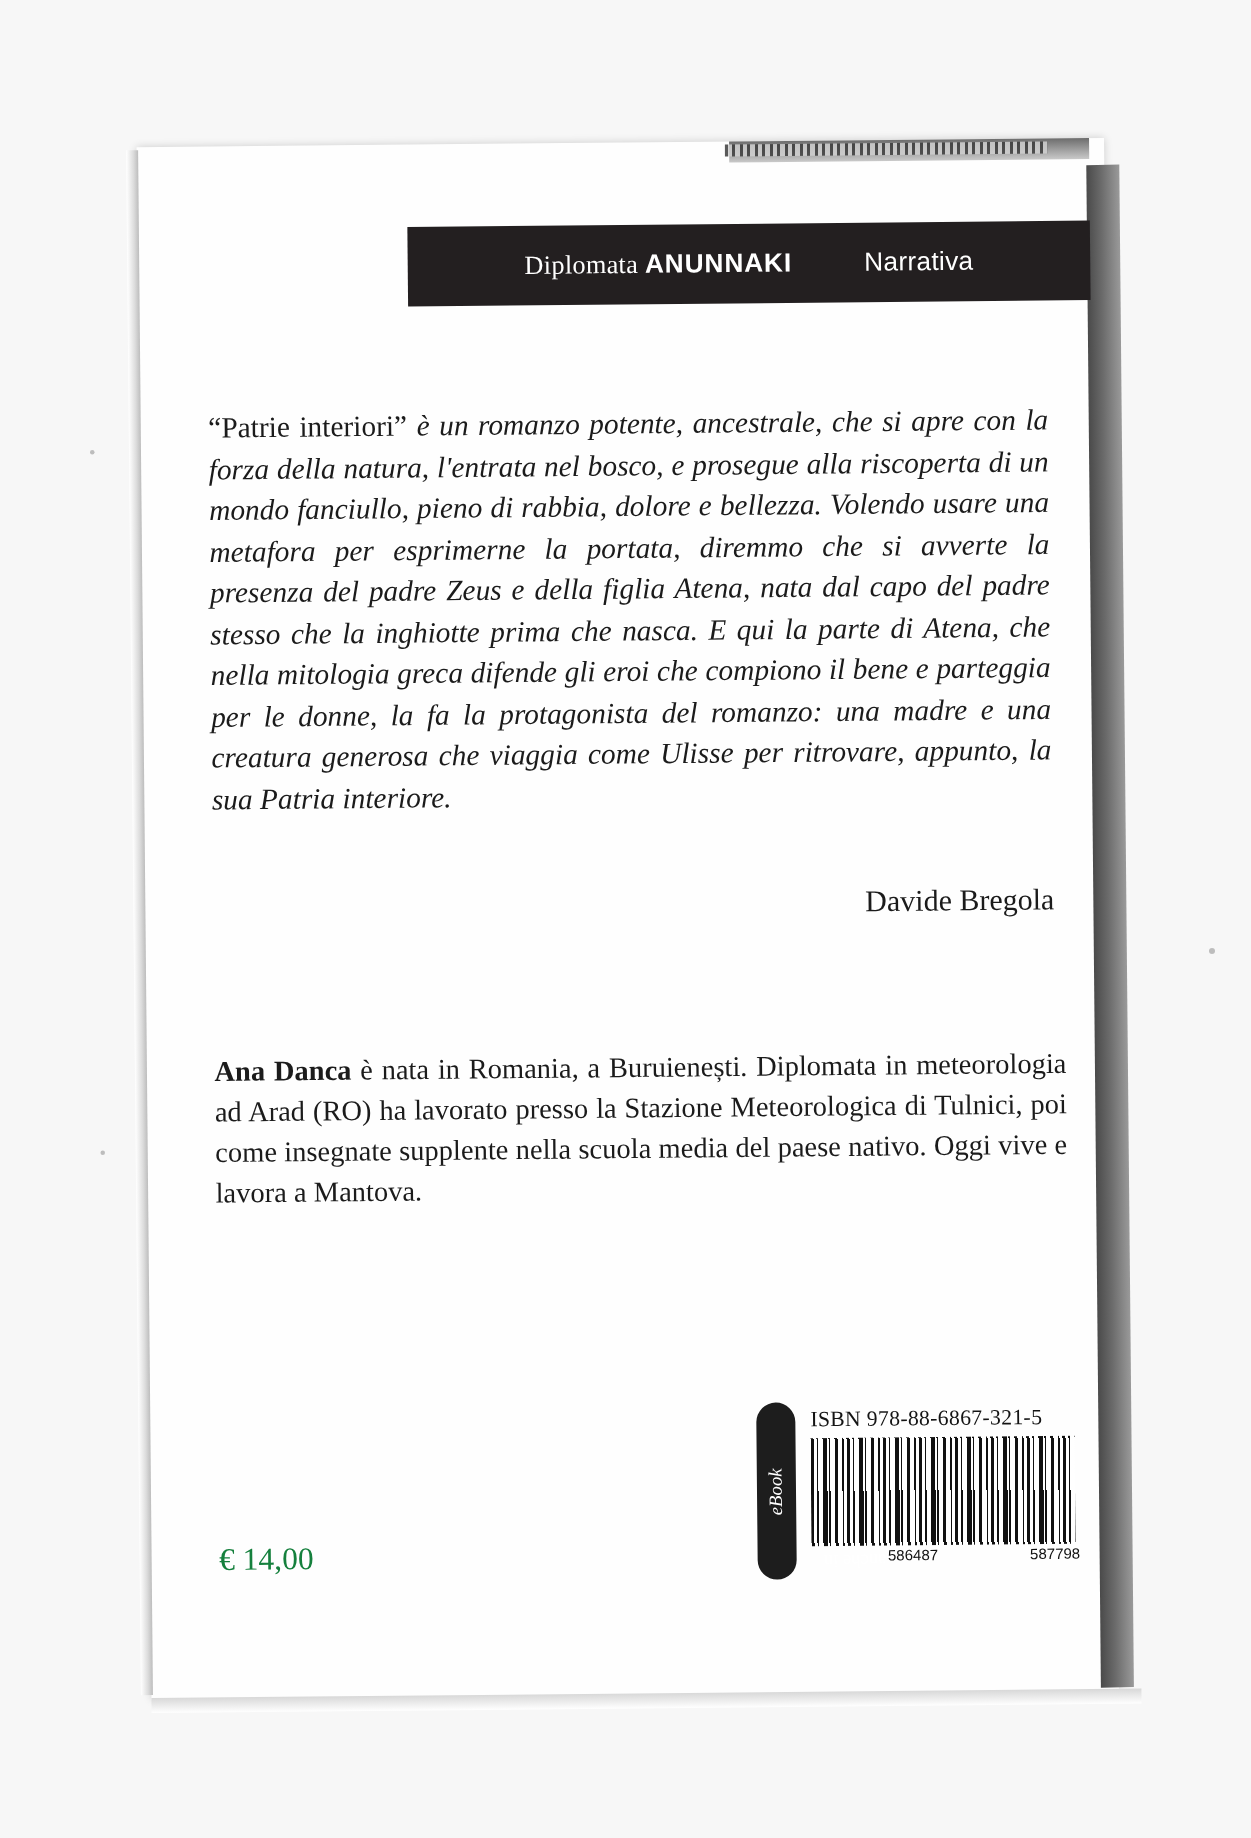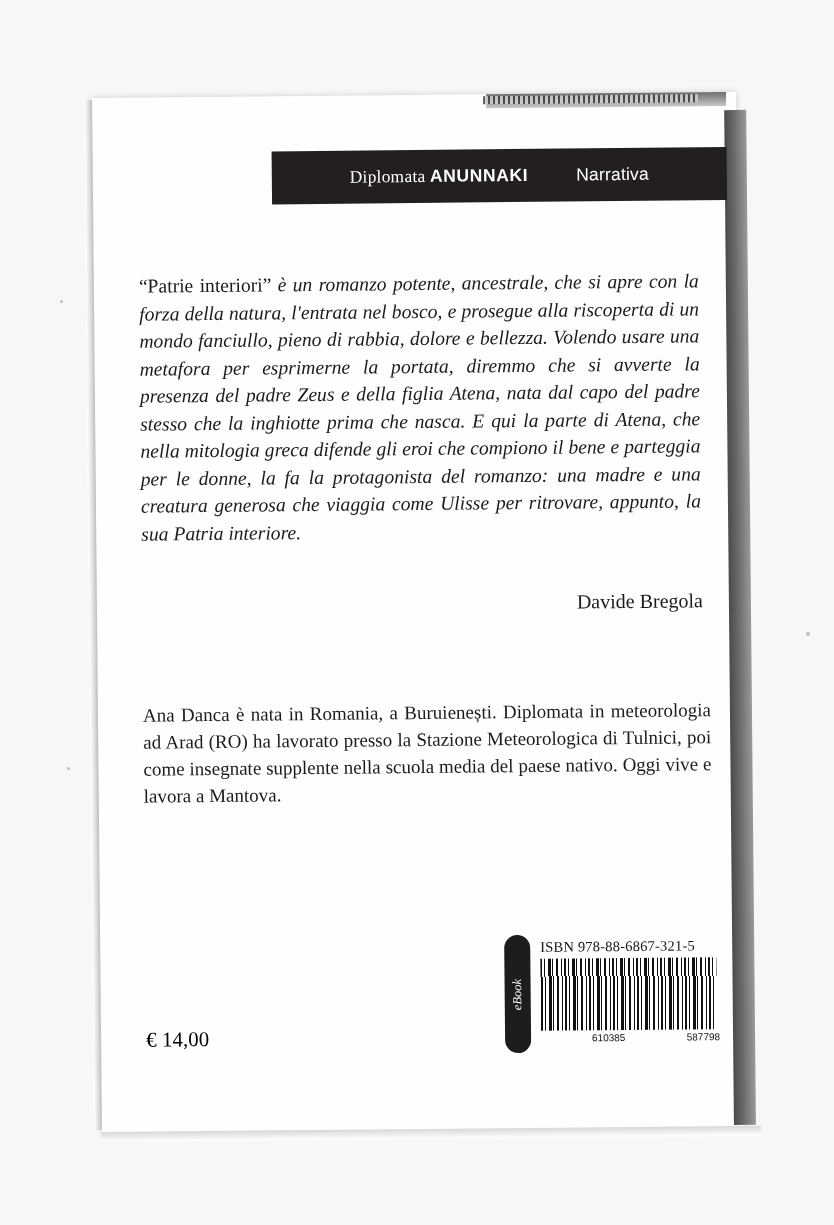--- a/index.html
+++ b/index.html
@@ -132,29 +132,29 @@
   .bio {
     position: absolute;
     left: 46px;
     top: 605px;
     width: 568px;
     font-size: 19px;
     line-height: 1.42;
     text-align: justify;
     color: #1b1b1b;
   }
-  .bio b { font-weight: normal; }
+  .bio b { font-weight: bold; }
 
   
   .price {
     position: absolute;
     left: 46px;
     top: 930px;
     font-size: 21px;
-    color: #000000;
+    color: #15803d;
   }
 
   
   .barcode-block {
     position: absolute;
     left: 405px;
     top: 845px;
     width: 212px;
   }
   .isbn-text {
@@ -257,19 +257,19 @@
     <div class="price">€ 14,00</div>
 
     <div class="barcode-block">
       <div class="ebook-tab">
         <span><span>anche in </span><i>eBook</i></span>
       </div>
       <div class="isbn-text">ISBN 978-88-6867-321-5</div>
       <div class="barcode"></div>
       <div class="barcode-digits">
         <span>9</span>
-        <span>610385</span>
+        <span>586487</span>
         <span>587798</span>
       </div>
     </div>
 
   </div>
 </div>
 
 </body></html>

